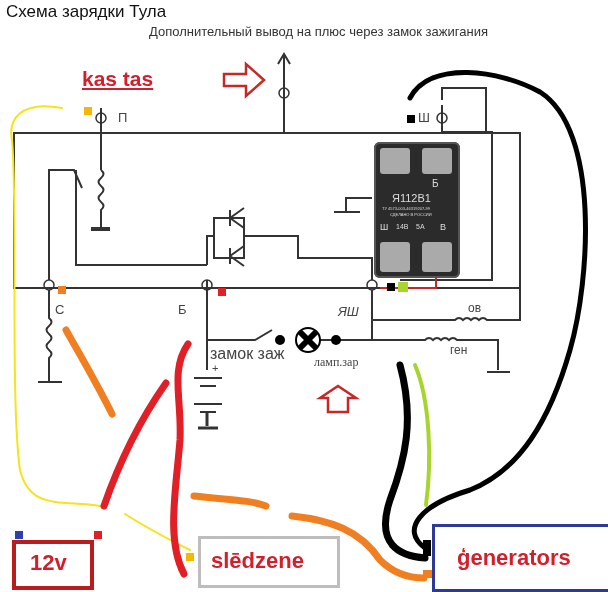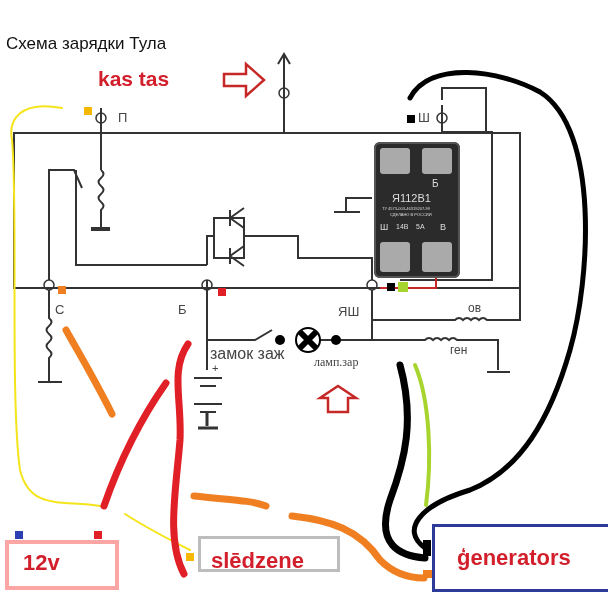--- a/index.html
+++ b/index.html
@@ -1,27 +1,27 @@
 <!DOCTYPE html>
 <html><head>
 <meta charset="utf-8">
 <style>
   html,body{margin:0;padding:0;background:#fff;}
   #canvas{position:relative;width:608px;height:592px;overflow:hidden;background:#fff;font-family:"DejaVu Sans",sans-serif;}
   svg{position:absolute;left:0;top:0;}
   .lbl{position:absolute;white-space:nowrap;color:#333;}
-  .title{left:6px;top:2px;font-size:17px;color:#111;font-family:"Liberation Sans",sans-serif;margin-top:32px;}
+  .title{left:6px;top:2px;font-size:17px;color:#111;font-family:"Liberation Sans",sans-serif;}
   .subtitle{left:149px;top:24px;font-size:13px;color:#333;font-family:"Liberation Sans",sans-serif;}
   .ann{font-family:"Liberation Sans",sans-serif;font-weight:bold;color:#d21f2b;}
-  .kastas{left:98px;top:67px;font-size:21px;}
+  .kastas{left:82px;top:67px;font-size:21px;text-decoration:underline;}
   .term{font-size:13px;color:#444;font-family:"Liberation Sans",sans-serif;}
   .box{position:absolute;box-sizing:border-box;}
-  .box12v{left:5px;top:540px;width:114px;height:50px;border:4px solid #fca5a5;}
+  .box12v{left:12px;top:540px;width:82px;height:50px;border:4px solid #b91c1c;}
   .box12v span{position:absolute;left:14px;top:6px;font-size:22px;}
-  .boxsled{left:198px;top:536px;width:142px;height:36px;border:3px solid #bdbdbd;text-align:center;}
+  .boxsled{left:198px;top:536px;width:142px;height:52px;border:3px solid #bdbdbd;text-align:center;}
   .boxsled span{position:absolute;left:10px;top:9px;font-size:22px;}
   .boxgen{left:432px;top:524px;width:180px;height:68px;border:3px solid #2e3a99;}
   .boxgen span{position:absolute;left:22px;top:18px;font-size:22px;}
   .regulator{position:absolute;left:374px;top:142px;width:86px;height:136px;background:#2b2b2b;border-radius:6px;box-shadow:0 0 0 2px #555 inset;}
   .reg-text{position:absolute;color:#ddd;font-family:"Liberation Sans",sans-serif;white-space:nowrap;}
   .sq{position:absolute;width:8px;height:8px;}
 </style>
 </head>
 <body>
 
@@ -120,27 +120,28 @@
     <span class="reg-text" style="left:18px;top:50px;font-size:11px;text-align:right;">Я112В1</span>
     <span class="reg-text" style="left:8px;top:64px;font-size:4px;">ТУ 4573-003-46319207-99</span>
     <span class="reg-text" style="left:16px;top:70px;font-size:4px;">СДЕЛАНО В РОССИИ</span>
     <span class="reg-text" style="left:6px;top:80px;font-size:9px;">Ш</span>
     <span class="reg-text" style="left:22px;top:81px;font-size:7px;">14В</span>
     <span class="reg-text" style="left:42px;top:81px;font-size:7px;">5А</span>
     <span class="reg-text" style="left:66px;top:80px;font-size:9px;">В</span>
   </div>
 
   <div class="lbl title">Схема зарядки Тула</div>
+  <div class="lbl subtitle">Дополнительный вывод на плюс через замок зажигания</div>
   <div class="lbl ann kastas">kas tas</div>
 
   <div class="lbl term" style="left:118px;top:110px;">П</div>
   <div class="lbl term" style="left:418px;top:110px;">Ш</div>
   <div class="lbl term" style="left:55px;top:302px;">С</div>
   <div class="lbl term" style="left:178px;top:302px;">Б</div>
-  <div class="lbl term" style="left:338px;top:304px;">ЯШ</div>
+  <div class="lbl term" style="left:338px;top:304px;font-style:italic;">ЯШ</div>
   <div class="lbl term" style="left:468px;top:301px;font-size:12px;">ов</div>
   <div class="lbl term" style="left:434px;top:343px;font-size:12px;margin-left:16px;">ген</div>
   <div class="lbl term" style="left:210px;top:345px;font-size:16px;">замок заж</div>
   <div class="lbl term" style="left:314px;top:355px;font-size:12px;font-family:Liberation Serif, serif;">ламп.зар</div>
   <div class="lbl term" style="left:212px;top:362px;font-size:11px;">+</div>
 
   <div class="box box12v">
     <span class="ann">12v</span>
   </div>
   <div class="box boxsled">

